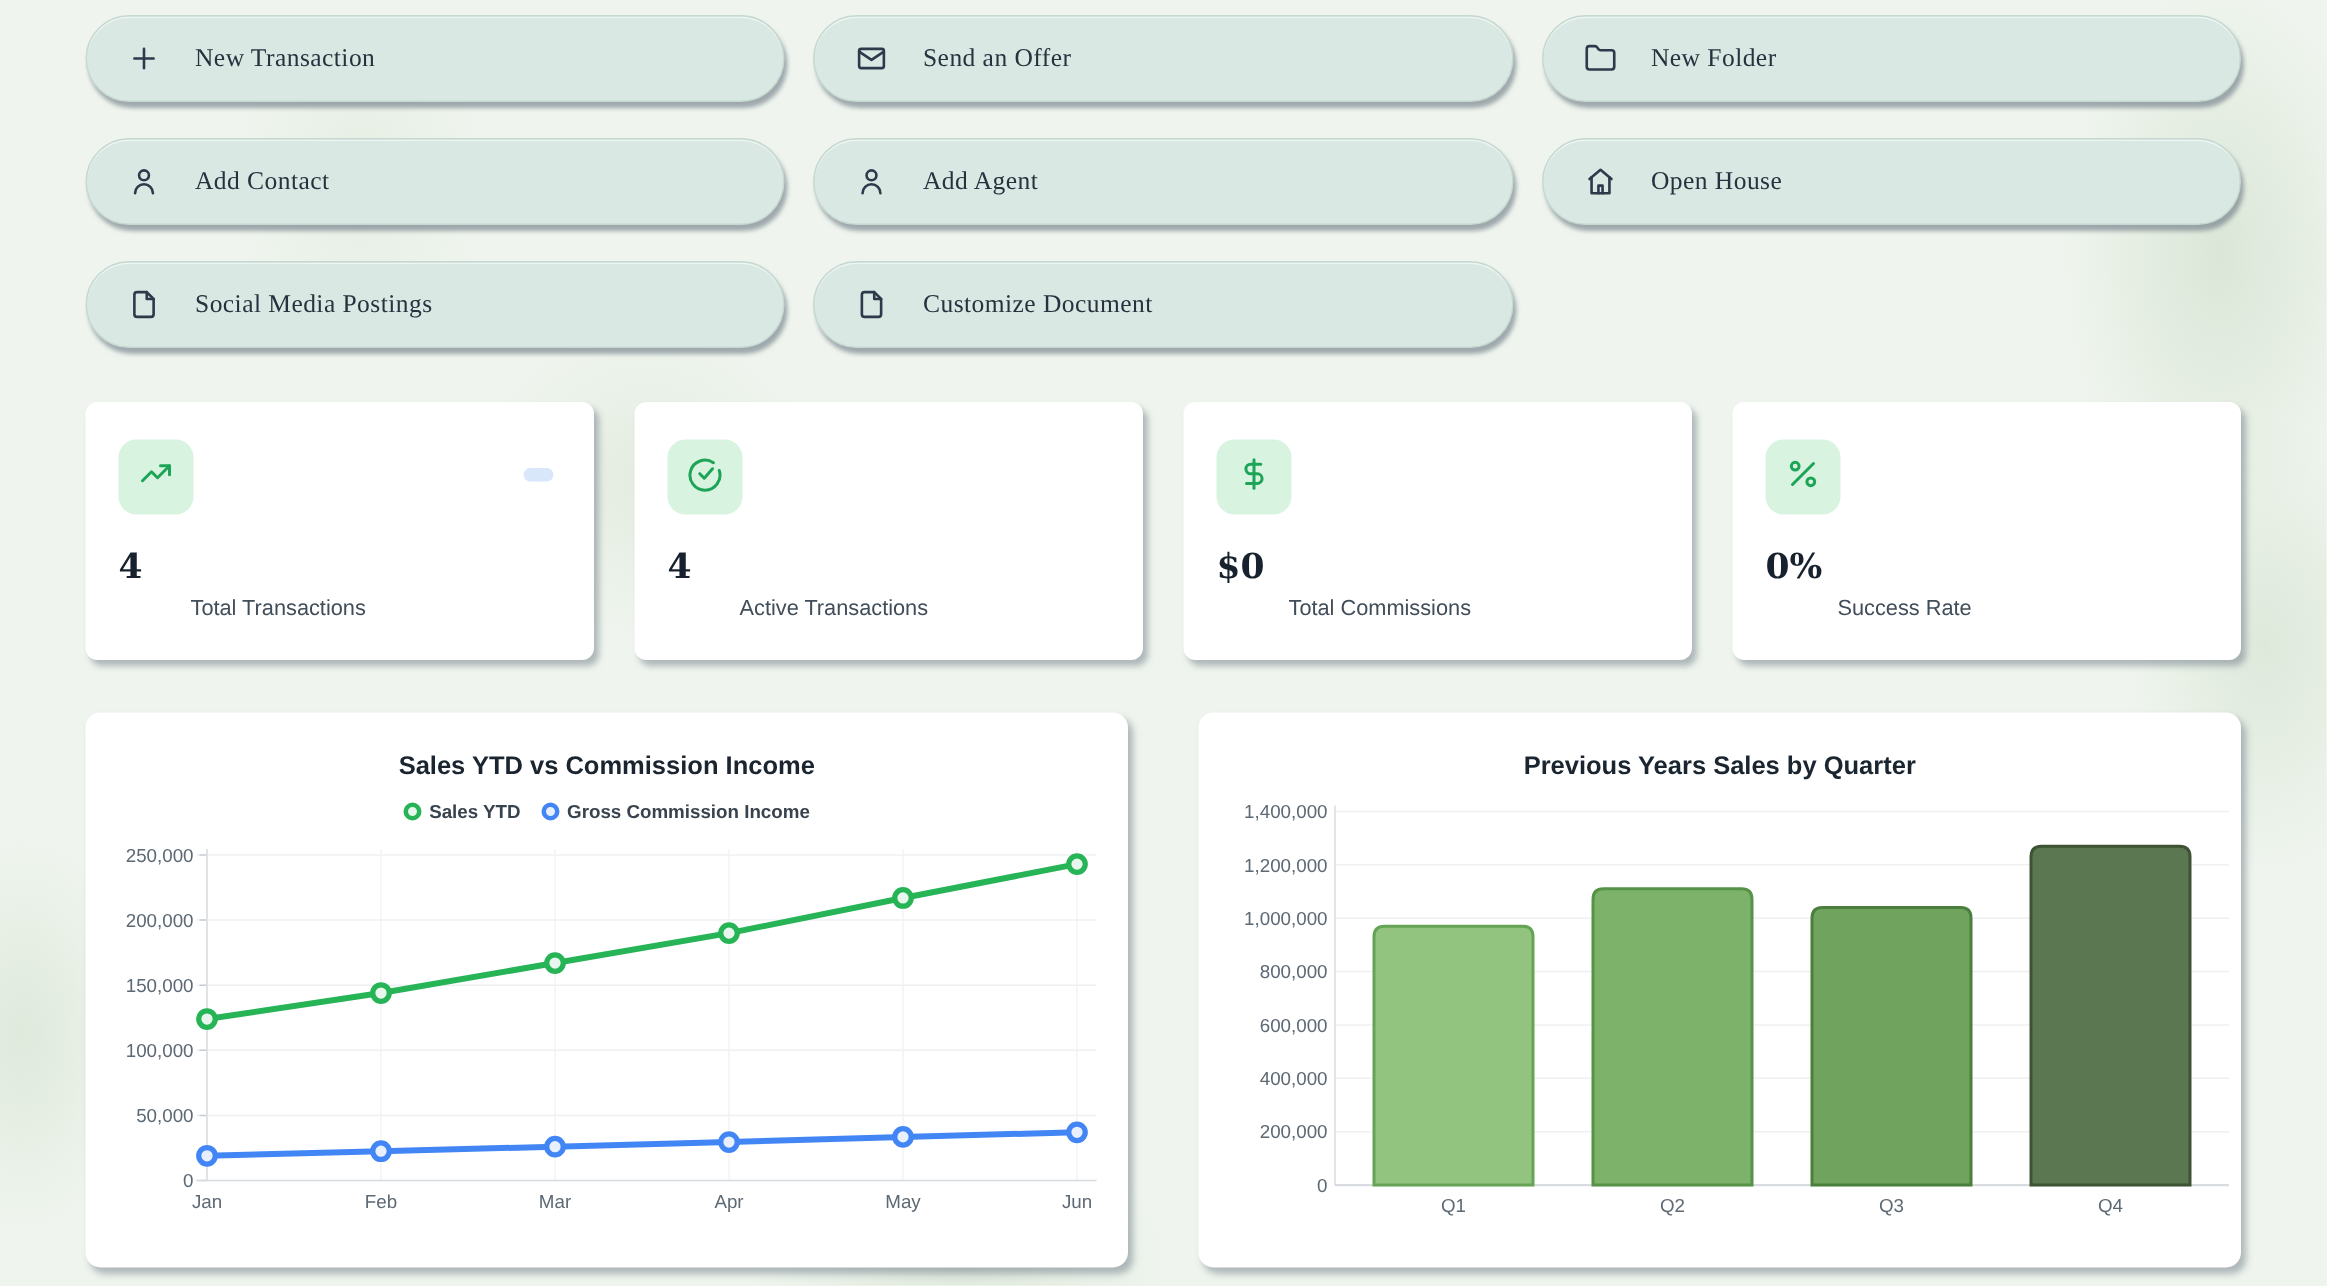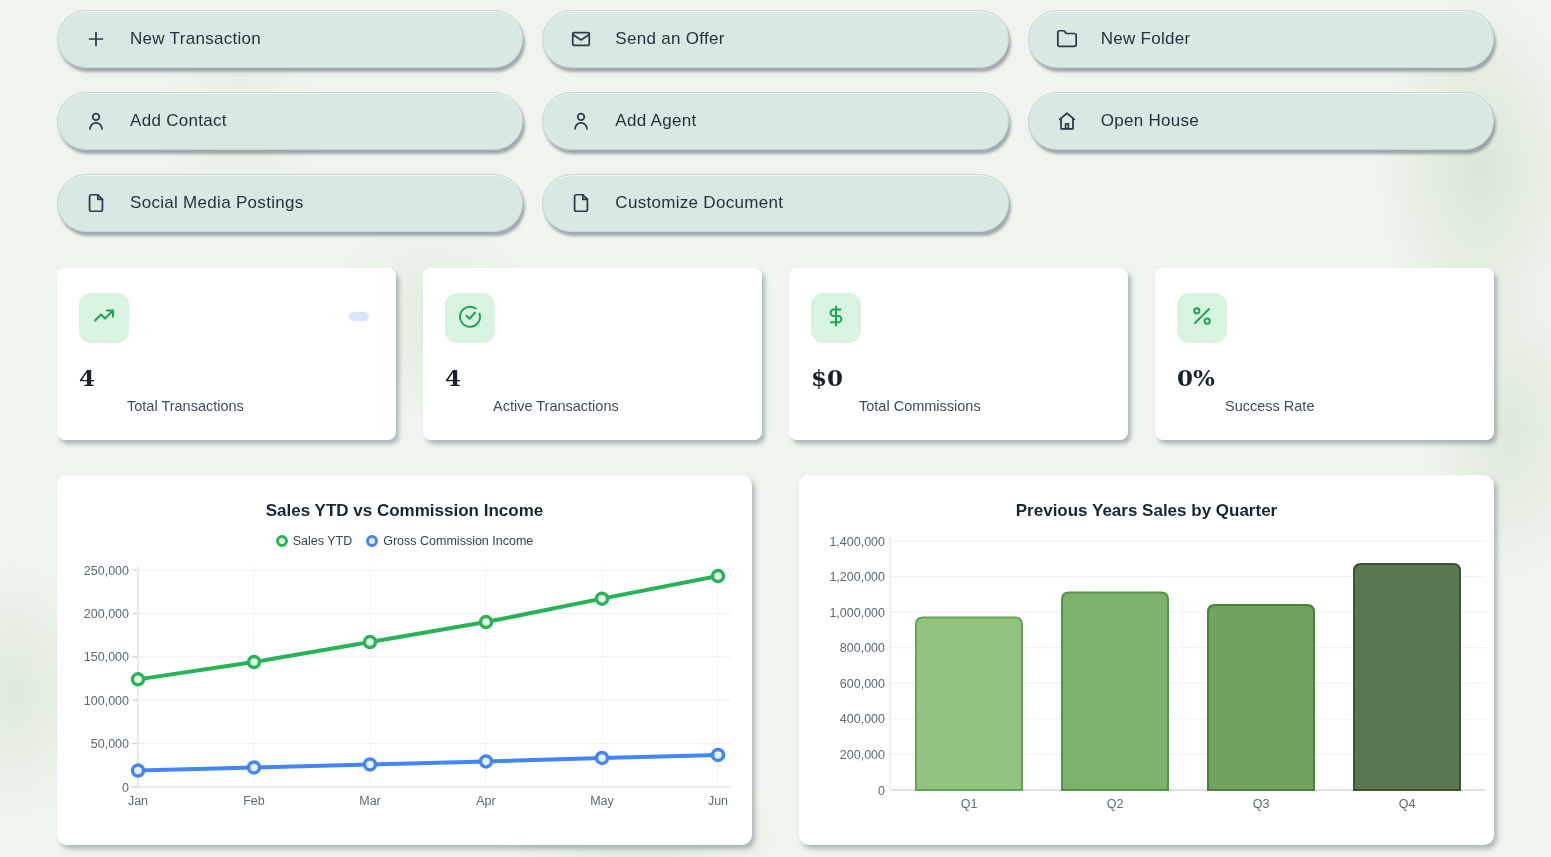--- a/index.html
+++ b/index.html
@@ -26,20 +26,21 @@
 
   
   .qa-grid{ display:grid; grid-template-columns:repeat(3,1fr); gap:24px 19px; }
   .qa-btn{
     height:58px; border-radius:29px;
     background:#d9e8e2;
     border:1px solid #c6d9d1;
     box-shadow: 2px 4px 3px rgba(109,121,132,.62), inset 0 1px 0 rgba(255,255,255,.55);
     display:flex; align-items:center; gap:23px; padding:0 27px;
     cursor:pointer;
+    font-family:Liberation Serif, serif;
   }
   .qa-btn .qa-icon{ display:flex; align-items:center; color:#2c3a4b; flex:0 0 auto; }
   .qa-btn .qa-label{ font-size:17px; letter-spacing:.3px; color:#28323f; }
 
   
   .stats-grid{ display:grid; grid-template-columns:repeat(4,1fr); gap:27px; padding-top:36px; }
   .stat-card{
     position:relative; height:172px; background:#ffffff; border-radius:8px;
     box-shadow:3px 4px 4px rgba(110,122,134,.5);
     padding:25px 22px 0;
@@ -70,21 +71,21 @@
     text-align:center; font-size:17px; font-weight:700; color:#1a2530;
   }
   .chart-legend{
     margin-top:13px; display:flex; justify-content:center; align-items:center; gap:14px;
   }
   .legend-item{ display:flex; align-items:center; gap:5px; cursor:pointer; }
   .legend-ring{
     width:12px; height:12px; border-radius:50%;
     border:3px solid #27b456; background:#e8f7ee; display:inline-block;
   }
-  .legend-label{ font-size:12.5px; font-weight:400; color:#39434e; }
+  .legend-label{ font-size:12.5px; font-weight:700; color:#39434e; }
   svg.chart{ display:block; margin-top:6px; }
   .tick-text{ font-size:12.5px; fill:#5d6974; font-family:"Liberation Sans",sans-serif; }
 </style>
 </head>
 <body>
 
 <div class="page">
 
   <div class="qa-grid">
 

